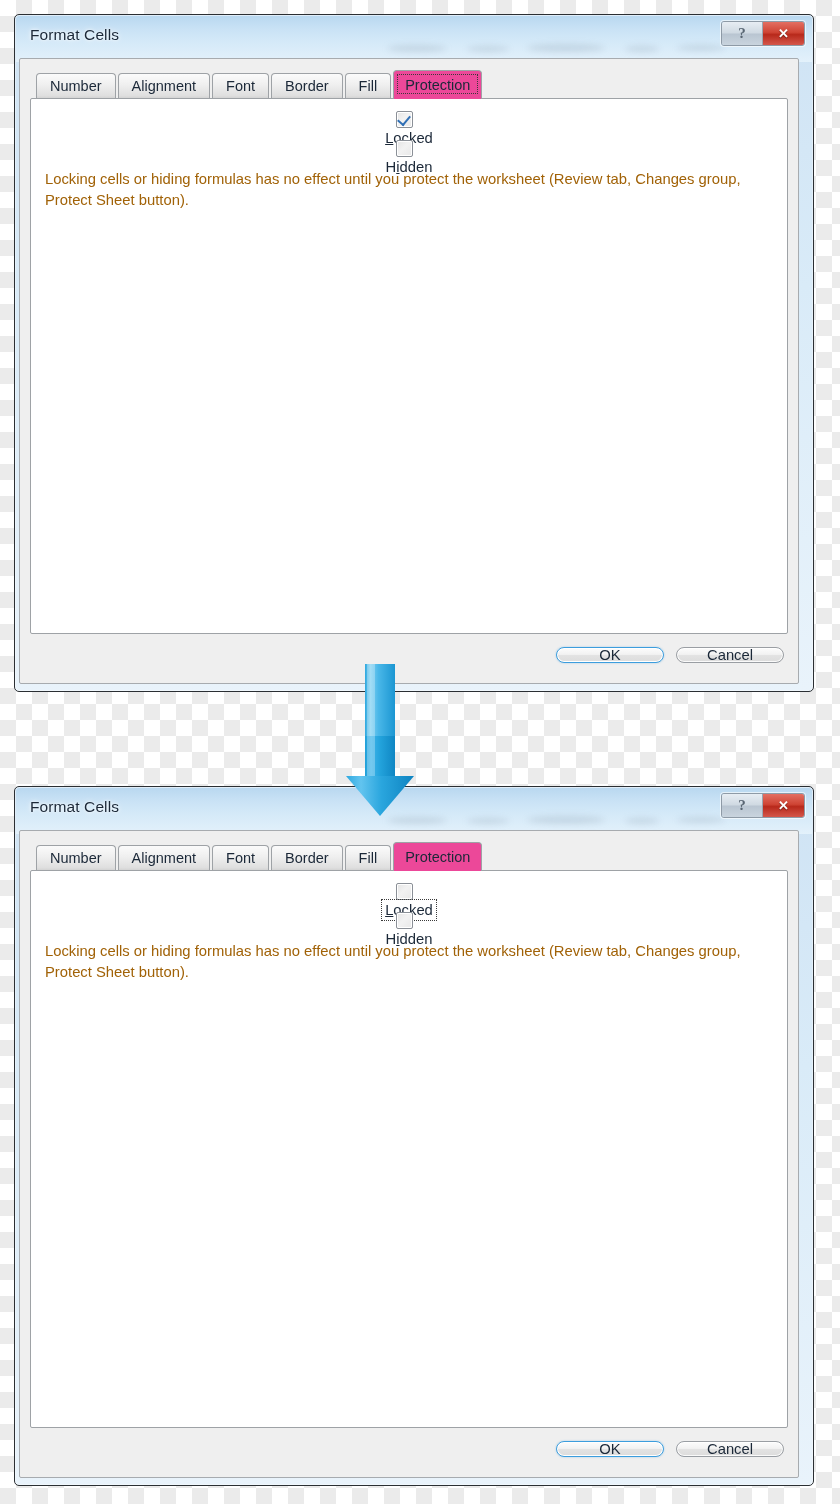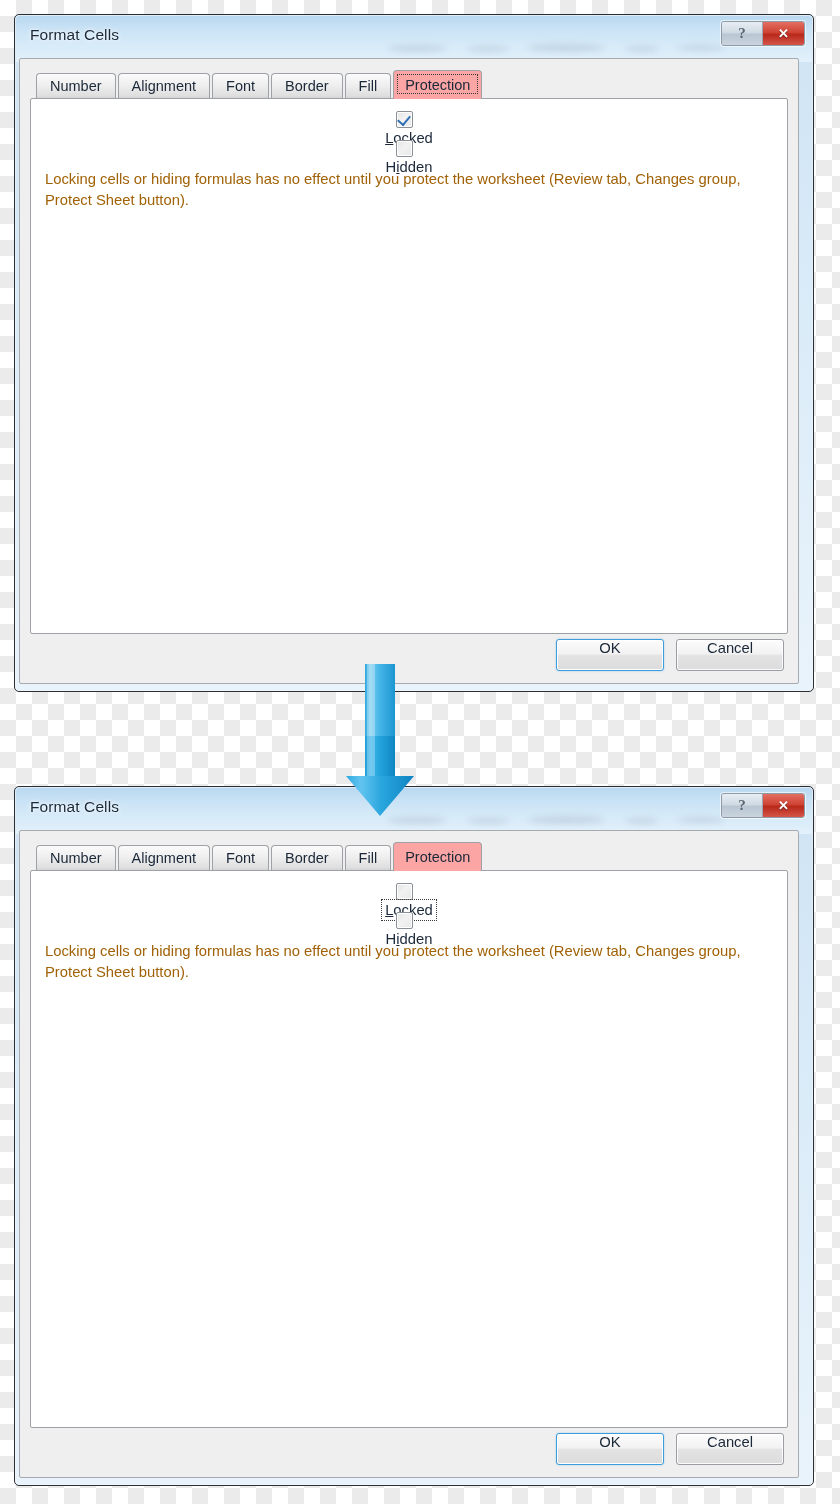--- a/index.html
+++ b/index.html
@@ -120,21 +120,21 @@
     background: linear-gradient(to bottom, #fbfbfb 0%, #efefef 45%, #dfdfdf 90%, #d4d4d4 100%);
     border: 1px solid #9ea2a6;
     border-bottom: none;
     border-radius: 4px 4px 0 0;
     white-space: nowrap;
     position: relative;
     top: 0;
   }
   .tab.active {
     height: 29px;
-    background: #fca5a5;
+    background: #ec4899;
     border-color: #9ea2a6;
     z-index: 5;
     margin-bottom: -1px;
     padding: 0 11px;
   }
   .tab.active .tab-focus {
     display: block;
   }
   .tab-focus {
     display: none;
@@ -205,27 +205,27 @@
     position: absolute;
     left: 0; right: 0; bottom: 0;
     height: 56px;
     display: flex;
     align-items: center;
     justify-content: flex-end;
     padding: 0 14px 0 0;
     gap: 12px;
   }
   .btn {
-    width: 108px; height: 32px;
-    display: flex; justify-content: center;
+    width: 108px; height: 16px;
+    display: flex; align-items: center; justify-content: center;
     font-size: 14.8px;
     color: #1b2838;
     background: linear-gradient(to bottom, #fcfcfc 0%, #f2f2f2 46%, #e3e3e3 52%, #dcdcdc 100%);
     border: 1px solid #9a9ea3;
-    border-radius: 3px;
+    border-radius: 13px;
     box-shadow: 0 0 0 1px rgba(255,255,255,0.85) inset;
     white-space: nowrap;
   }
   .btn.default {
     border: 1px solid #3c9ddd;
     box-shadow: 0 0 0 1px #ffffff inset, 0 0 2px rgba(60,157,221,0.45);
   }
 
   
   .arrow {

